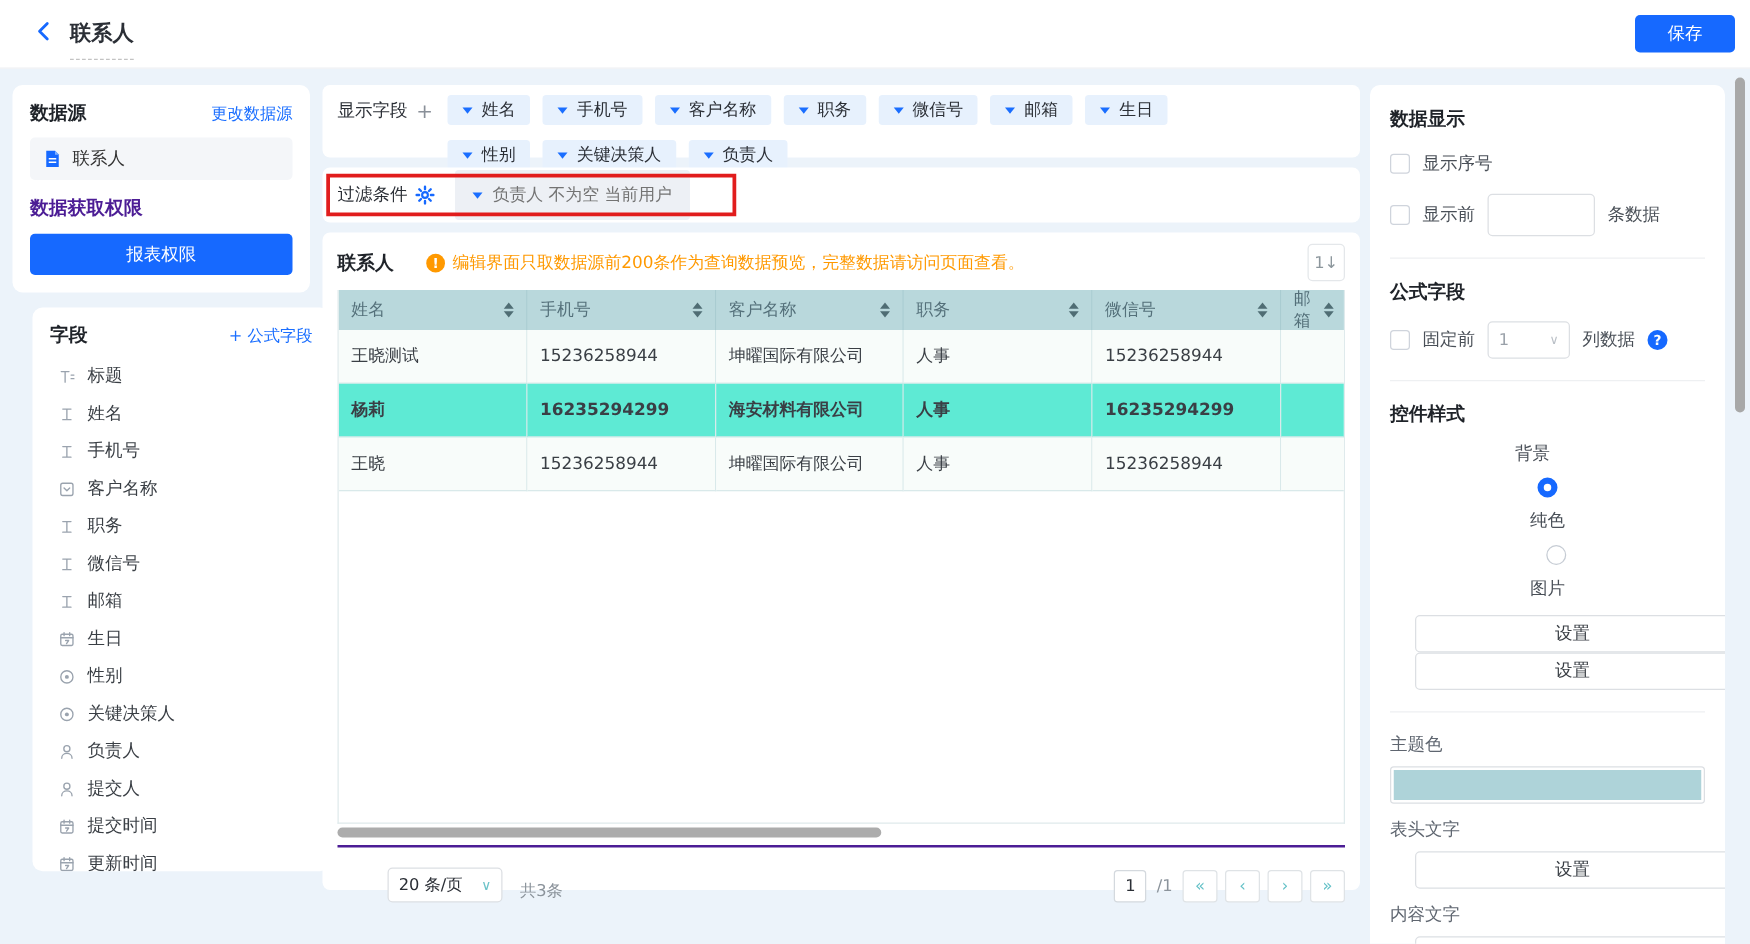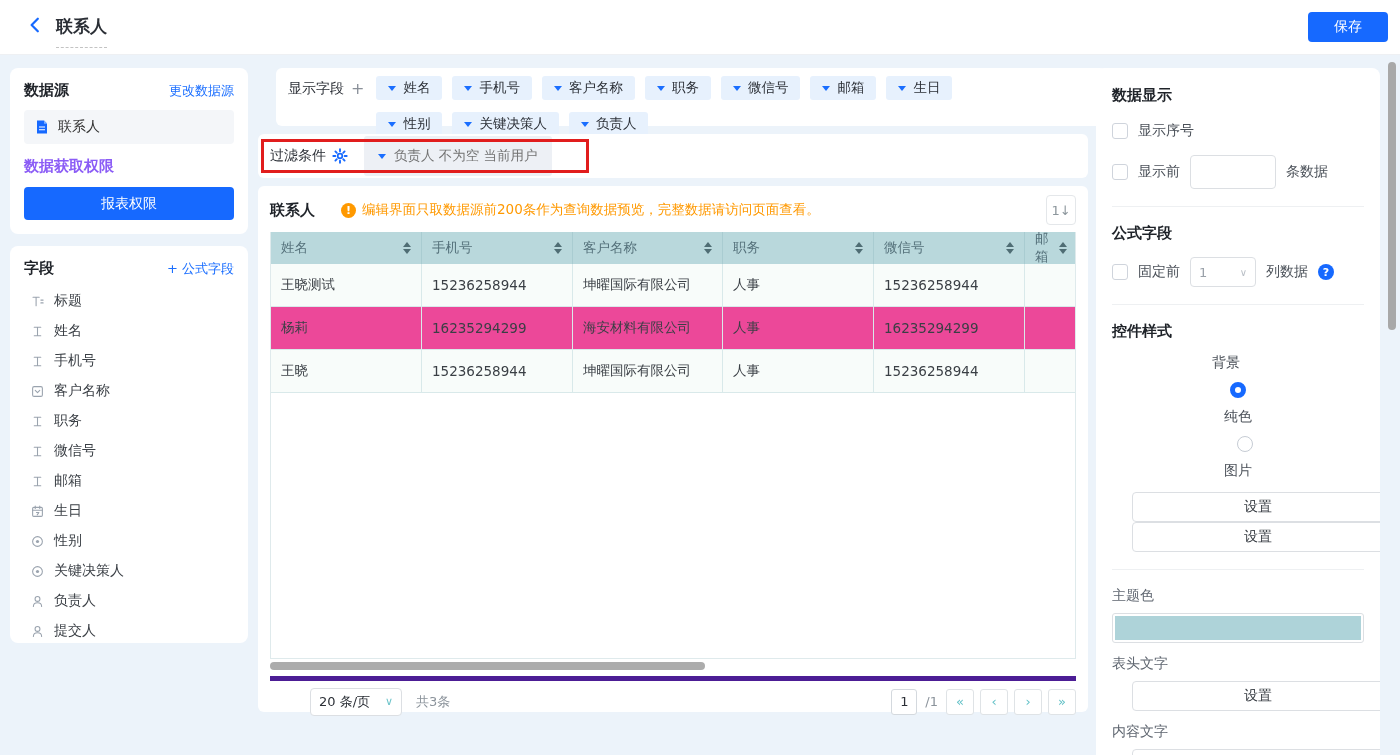--- a/index.html
+++ b/index.html
@@ -16,32 +16,32 @@
   
   .card { position:absolute; background:#fff; border-radius:8px; }
 
   
   #card-datasource { left:10px; top:68px; width:238px; height:166px; padding:13px 14px; }
   .card-head { display:flex; align-items:center; justify-content:space-between; }
   .card-head h3 { font-size:15px; font-weight:bold; color:#1f2329; }
   .blue-link { color:#1a6eff; font-size:13px; cursor:pointer; text-decoration:none; }
   .source-item { margin-top:10px; height:34px; background:#f4f6f9; border-radius:4px; display:flex; align-items:center; padding:0 10px; gap:8px; }
   .source-item svg { width:16px; height:16px; }
-  .perm-head { margin-top:13px; font-size:15px; font-weight:bold; color:#8b5cf6; }
+  .perm-head { margin-top:13px; font-size:15px; font-weight:bold; color:#4c1d95; }
   .perm-btn { margin-top:11px; width:100%; height:33px; background:#1669ff; color:#fff; border:none; border-radius:4px; font-size:14px; cursor:pointer; }
 
-  #card-fields { left:10px; top:246px; width:238px; height:397px; padding:13px 14px; overflow:hidden; }
+  #card-fields { left:26px; top:246px; width:238px; height:451px; padding:13px 14px; overflow:hidden; }
   .field-list { margin-top:8px; }
   .field-item { height:30px; display:flex; align-items:center; gap:9px; padding-left:6px; cursor:pointer; color:#3a3f45; font-size:14px; }
   .ficon { width:15px; height:15px; display:inline-flex; }
   .ficon svg { width:15px; height:15px; stroke:#9aa3ae; fill:none; stroke-width:1.15; stroke-linecap:round; stroke-linejoin:round; }
   .ficon svg .fill { fill:#9aa3ae; stroke:none; }
 
   
-  #card-display { left:276px; top:68px; width:830px; height:58px; border-radius:6px; padding:8px 12px; display:flex; align-items:flex-start; }
+  #card-display { left:258px; top:68px; width:830px; height:58px; border-radius:6px; padding:8px 12px; display:flex; align-items:flex-start; }
   .df-label { display:flex; align-items:center; gap:7px; margin-top:4px; white-space:nowrap; color:#2b2f36; }
   .plus { color:#8a9099; font-size:16px; cursor:pointer; line-height:1; }
   .chips { display:flex; flex-wrap:wrap; gap:6px 10px; margin-left:12px; }
   .chip { display:inline-flex; align-items:center; height:24px; padding:0 12px; background:#e7f1fd; border-radius:3px; font-size:13.5px; color:#2b2f36; cursor:pointer; white-space:nowrap; }
   .chip .tri { width:0; height:0; border-left:4.5px solid transparent; border-right:4.5px solid transparent; border-top:5.5px solid #1a6eff; margin-right:7px; }
   .break { flex-basis:100%; height:0; }
 
   
   #card-filter { left:258px; top:134px; width:830px; height:44px; border-radius:6px; display:flex; align-items:center; padding:0 12px; }
   .filter-label { font-weight:500; color:#2b2f36; }
@@ -61,24 +61,24 @@
   .trow { display:flex; }
   .th { height:32px; background:#b9d8dc; display:flex; align-items:center; padding:0 10px; color:#54707a; font-size:13.5px; border-right:1px solid #a9ccd1; overflow:hidden; flex:none; }
   .th:last-child { border-right:none; }
   .sort { margin-left:auto; display:flex; flex-direction:column; gap:2px; cursor:pointer; padding-left:6px; }
   .sort i { display:block; width:0; height:0; border-left:4.5px solid transparent; border-right:4.5px solid transparent; }
   .sort .c-up { border-bottom:5px solid #4f6d74; }
   .sort .c-dn { border-top:5px solid #4f6d74; }
   .td { height:43px; display:flex; align-items:center; padding:0 10px; font-size:13.5px; color:#3a3f45; border-right:1px solid #d9e9ea; border-bottom:1px solid #d9e9ea; overflow:hidden; flex:none; white-space:nowrap; }
   .td:last-child { border-right:none; }
   .r-even .td { background:#f8fcfa; }
-  .r-odd .td { background:#ec4899; }
+  .r-odd .td { background:#5eead4;font-weight:bold; }
   .hscroll { margin-top:3px; height:8px; position:relative; }
   .hthumb { position:absolute; left:0; top:0; width:435px; height:8px; background:#acacac; border-radius:4px; cursor:grab; }
-  .pager { margin-top:6px; border-top:5px solid #4c1d95; height:46px; display:flex; align-items:center;padding-left:40px; }
+  .pager { margin-top:6px; border-top:2px solid #4c1d95; height:46px; display:flex; align-items:flex-end;padding-left:40px; }
   .psize { display:flex; align-items:center; justify-content:space-between; width:92px; height:28px; border:1px solid #dcdfe3; border-radius:4px; padding:0 8px; font-size:13px; color:#2b2f36; cursor:pointer; background:#fff; }
   .psize .vchev { color:#6cc3c9; font-size:11px; }
   .ptotal { margin-left:14px; color:#8b939b; font-size:13px; }
   .pright { margin-left:auto; display:flex; align-items:center; gap:6px; }
   .pnum { width:26px; height:26px; border:1px solid #d4d9de; border-radius:3px; display:flex; align-items:center; justify-content:center; font-size:13px; color:#2b2f36; background:#fff; }
   .pslash { color:#8b939b; font-size:13px; margin:0 2px; }
   .pnav { width:28px; height:26px; border:1px solid #dfe3e6; border-radius:3px; background:#fff; color:#63c1c7; font-size:13px; cursor:pointer; display:flex; align-items:center; justify-content:center; line-height:1; }
 
   
   #panel-right { left:1096px; top:68px; width:284px; height:700px; border-radius:8px 8px 0 0; padding:18px 16px; overflow:hidden; }

